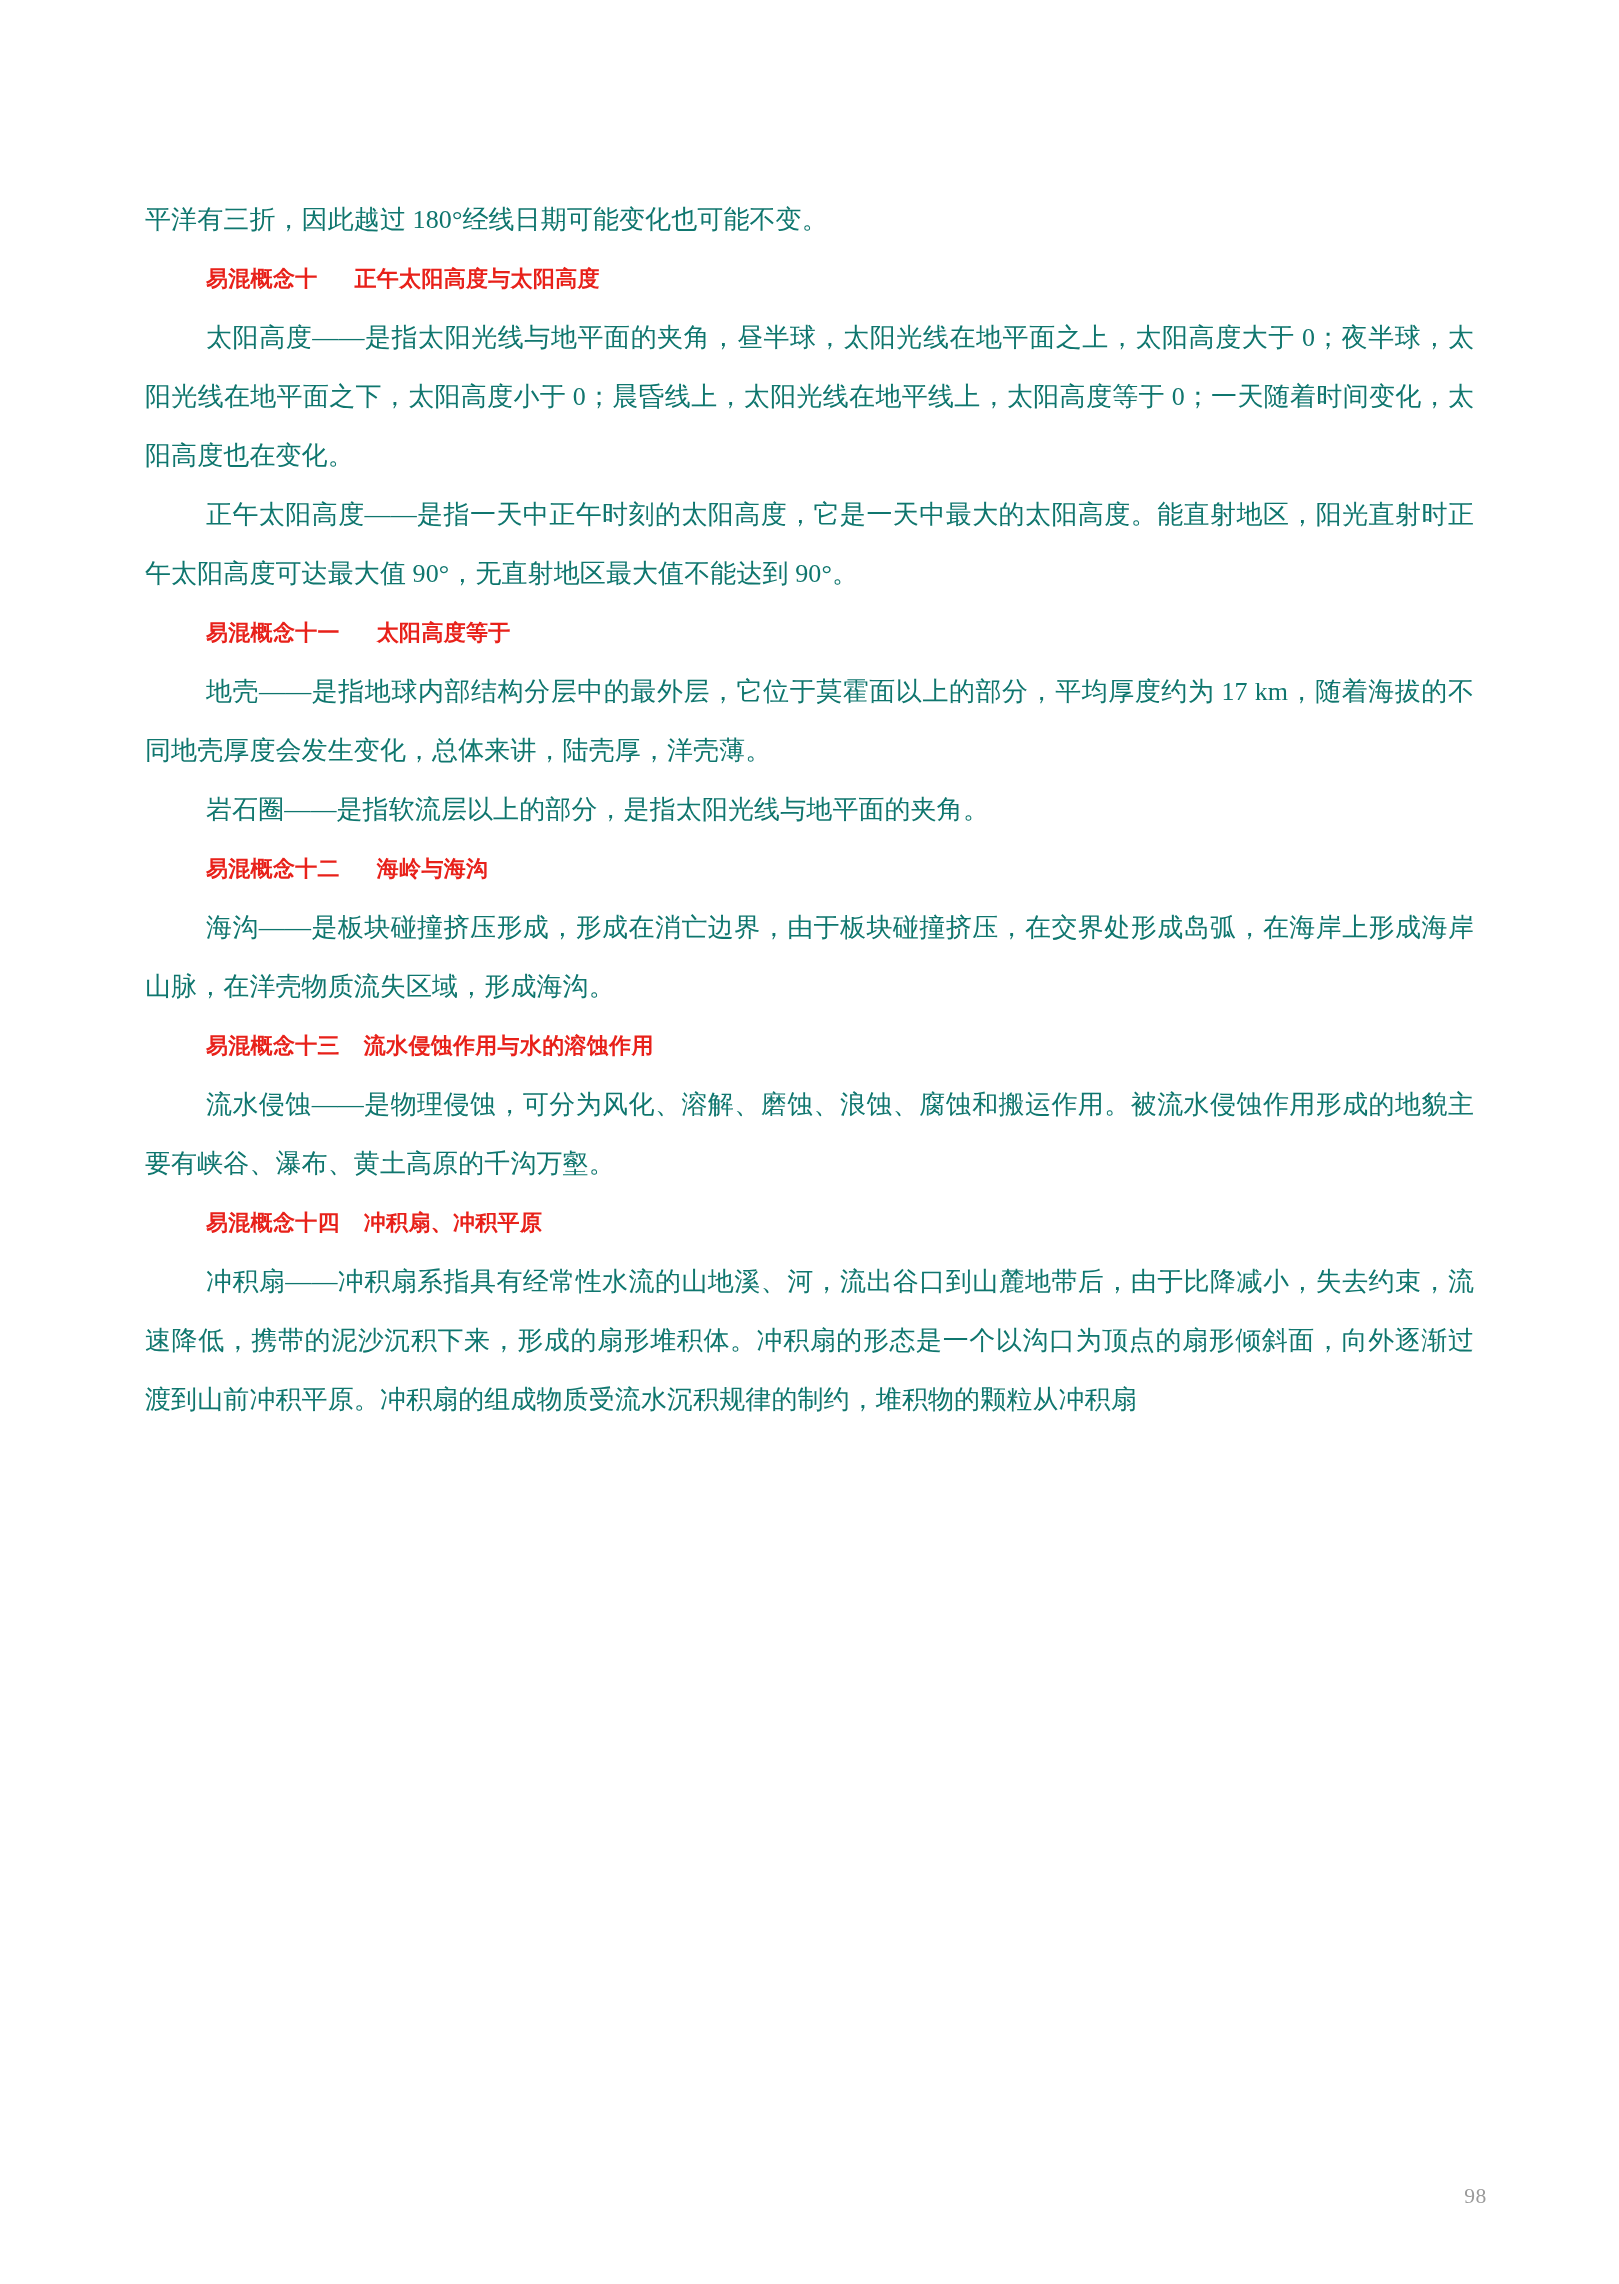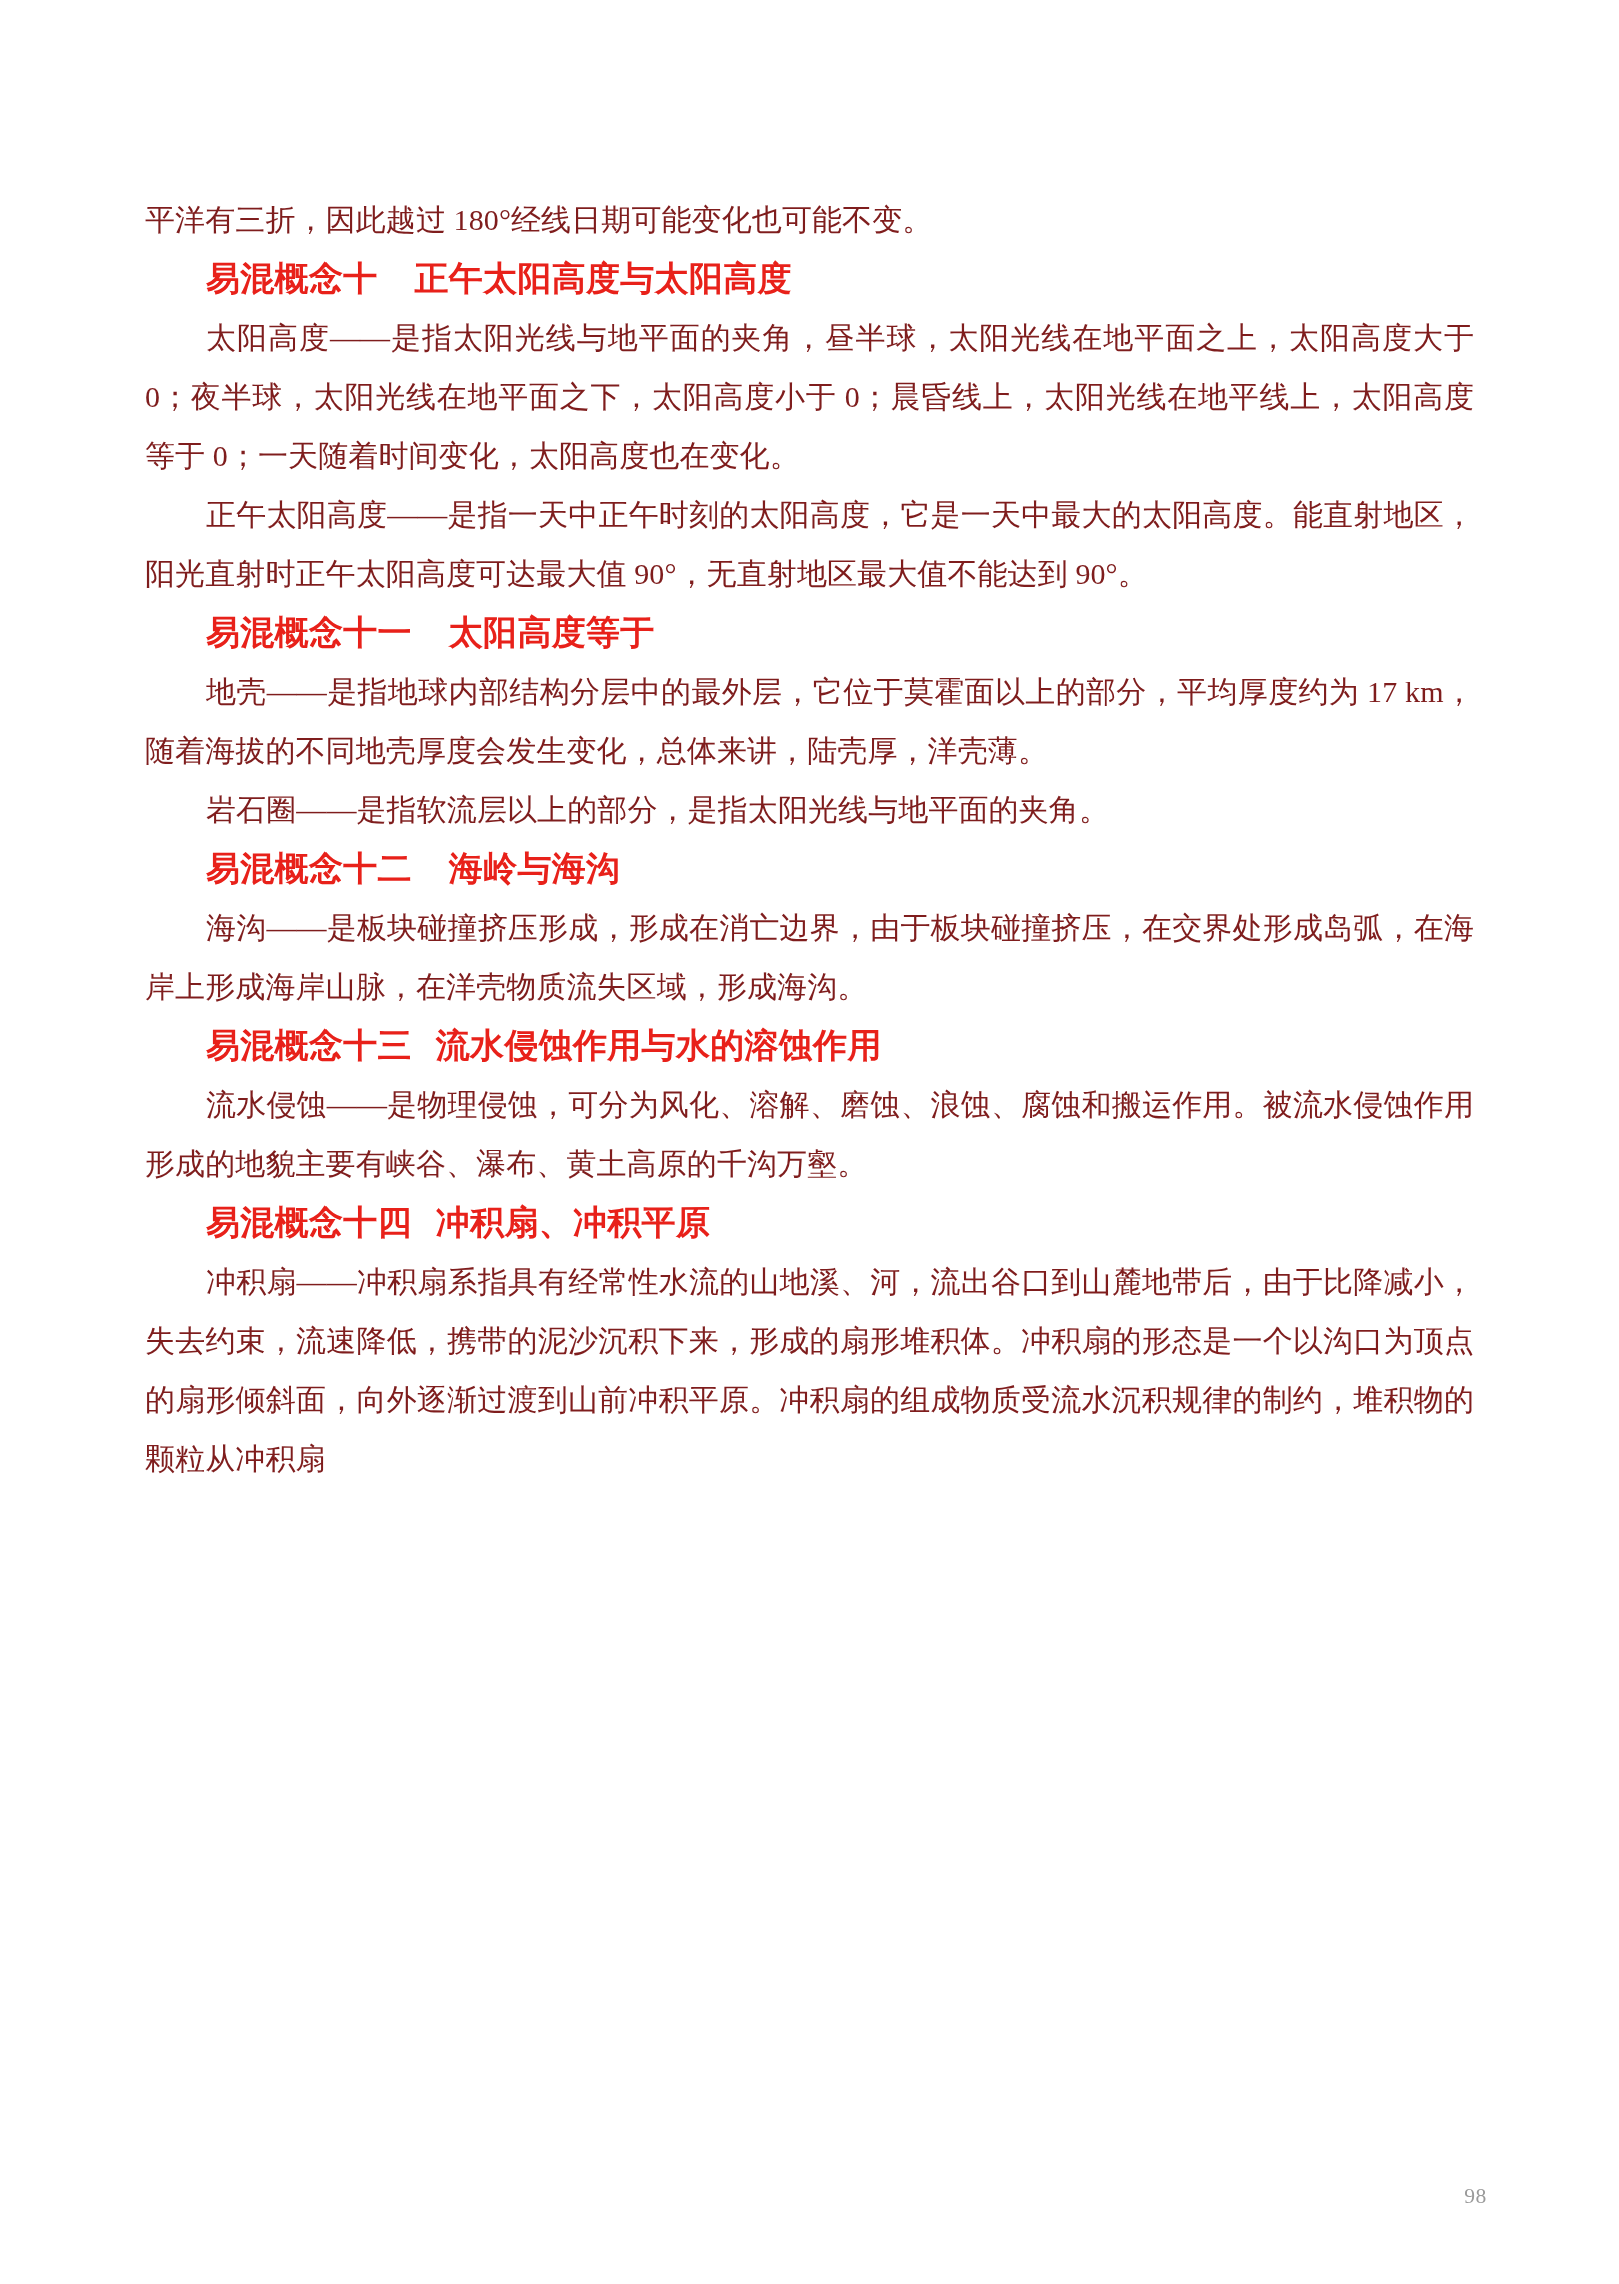--- a/index.html
+++ b/index.html
@@ -23,33 +23,33 @@
   }
   .doc-body {
     position: relative;
     width: 1329px;
   }
   p {
     margin: 0;
     padding: 0;
   }
   .para {
-    font-size: 30px;
+    font-size: 26px;
     line-height: 59px;
-    color: #7f1d1d;
+    color: #0f766e;
     text-align: justify;
     text-justify: inter-ideograph;
     letter-spacing: 0.1px;
     font-family: "Liberation Serif", "DejaVu Serif", serif;
   }
   .indent {
     text-indent: 61px;
   }
   .heading {
-    font-size: 34px;
+    font-size: 22px;
     line-height: 59px;
     color: #e8211a;
     font-weight: bold;
     text-indent: 61px;
     letter-spacing: 0.3px;
     font-family: "DejaVu Sans", "Liberation Sans", sans-serif;
   }
   .heading .gap {
     display: inline-block;
     width: 24px;

